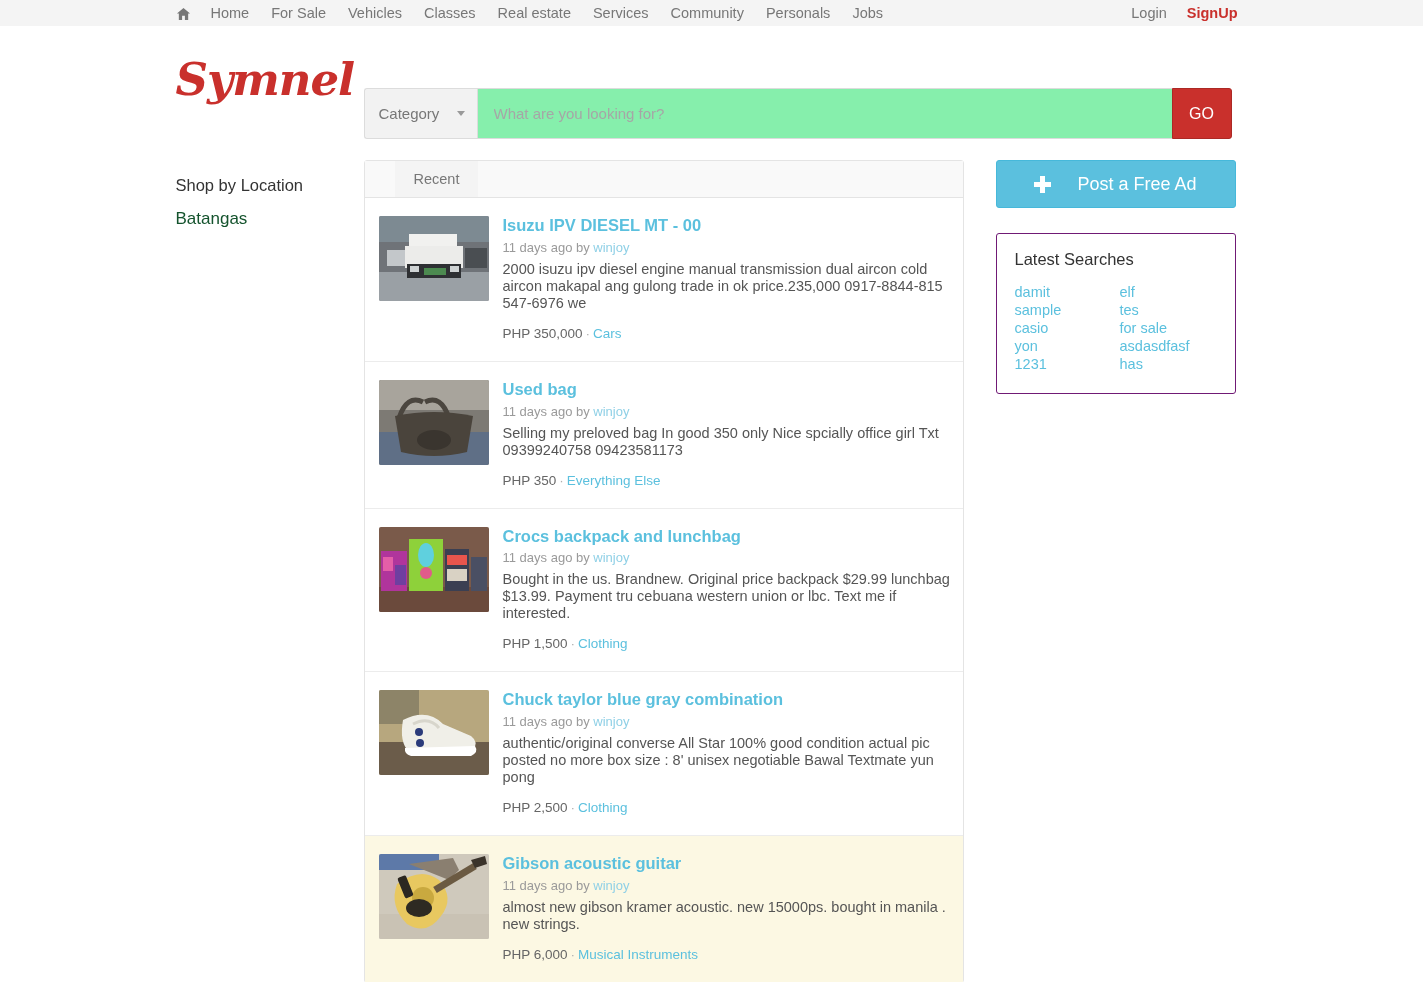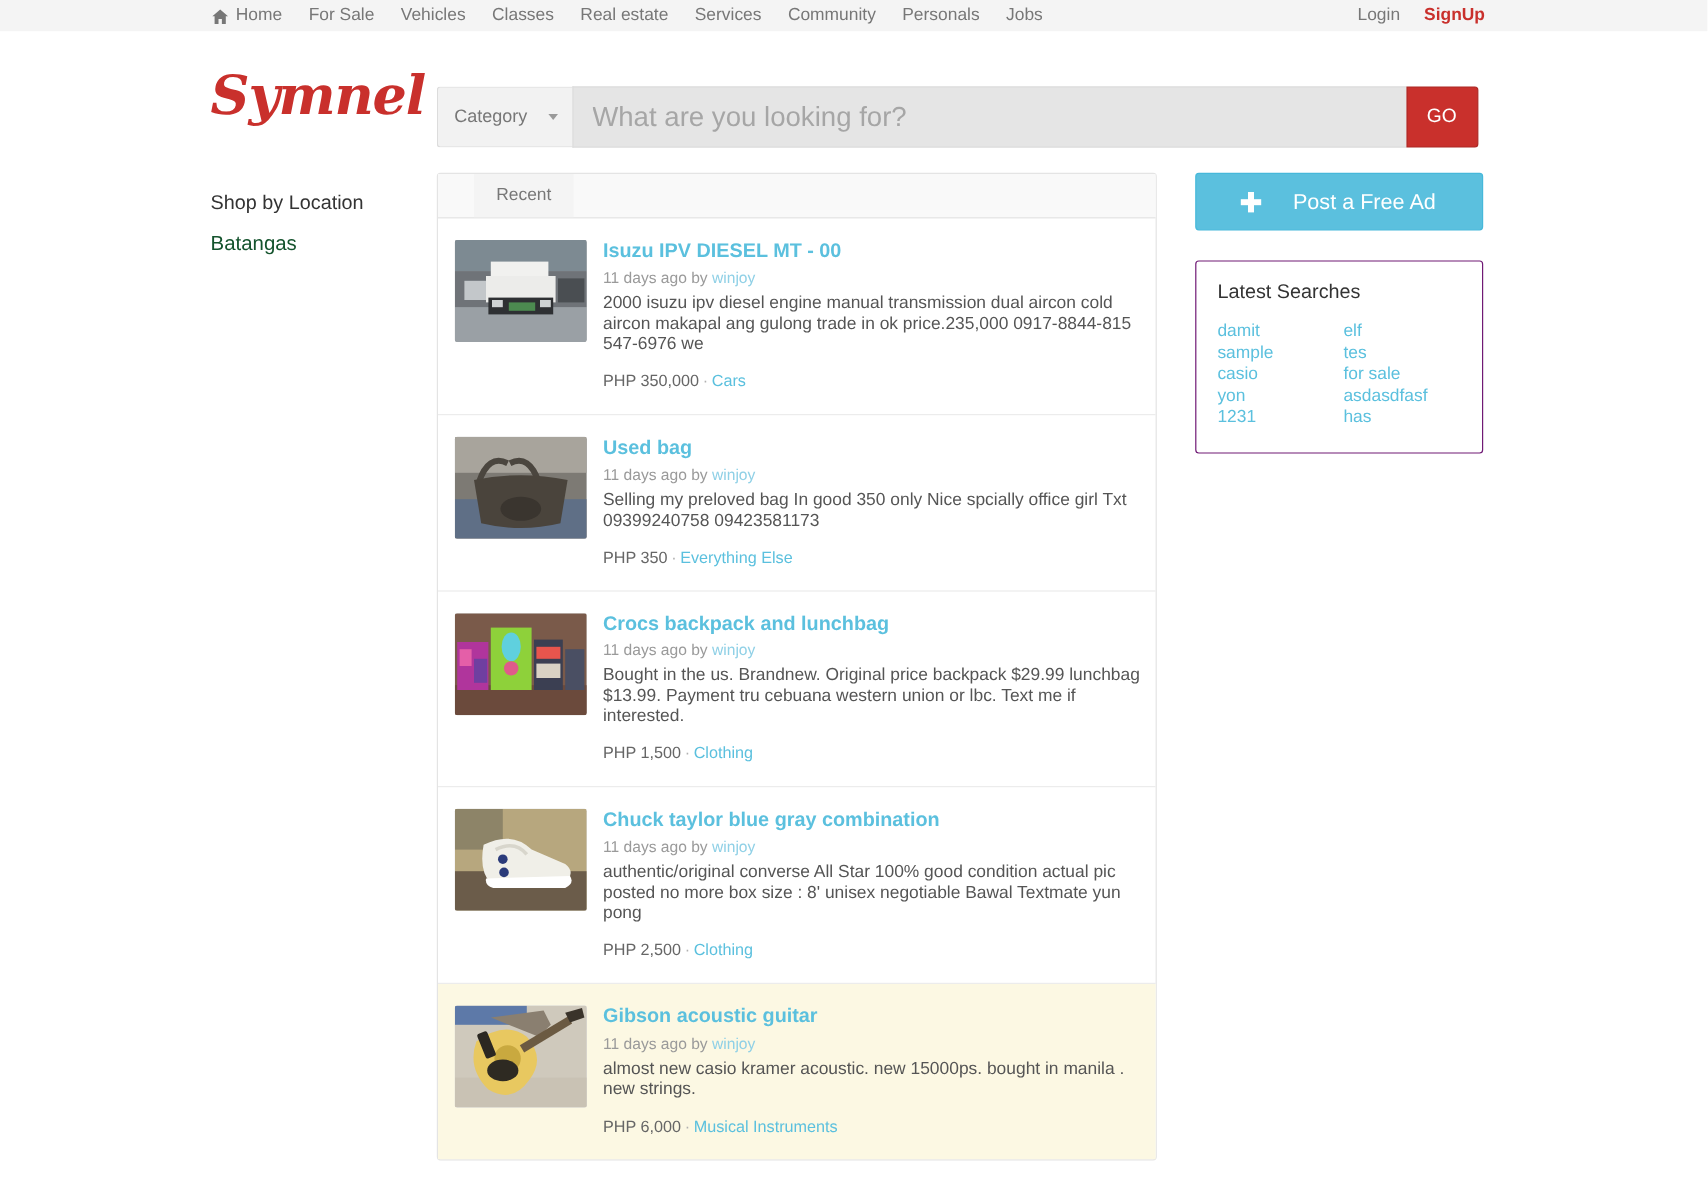--- a/index.html
+++ b/index.html
@@ -29,21 +29,21 @@
     height: 26px;
   }
   .nav-left { display: flex; align-items: center; gap: 0px; }
   .nav-link {
     color: #777777;
     padding: 0 11px;
     line-height: 26px;
     white-space: nowrap;
   }
   .nav-link:first-child { padding-left: 0; }
-  .home-item { display: flex; align-items: center; gap: 6px; padding-right: 11px; color: #777777; }
+  .home-item { display: flex; align-items: center; gap: 20px; padding-right: 11px; color: #777777; }
   .home-icon { display: inline-block; width: 15px; height: 14px; position: relative; top: 1px; }
   .nav-right { margin-left: auto; display: flex; align-items: center; }
   .nav-right .nav-link { padding: 0 10px; }
   .signup-link { color: #c9302c; font-weight: bold; padding-right: 0; }
 
   
   .page {
     width: 1072px;
     margin: 0 auto;
     position: relative;
@@ -65,21 +65,21 @@
     letter-spacing: -1px;
     line-height: 1;
     margin-top: 13px;
     display: inline-block;
   }
 
   .search-col { flex: 1 1 auto; padding-left: 0; }
   .search-group {
     display: flex;
     height: 51px;
-    margin-top: 28px;
+    margin-top: 44px;
     width: 868px;
   }
   .cat-select {
     width: 113px;
     background: #f2f2f2;
     border: 1px solid #dcdcdc;
     border-right: none;
     border-radius: 3px 0 0 3px;
     display: flex;
     align-items: center;
@@ -91,22 +91,22 @@
   .caret {
     width: 0; height: 0;
     border-left: 4px solid transparent;
     border-right: 4px solid transparent;
     border-top: 5px solid #9a9a9a;
   }
   .search-input {
     flex: 1 1 auto;
     border: 1px solid #dcdcdc;
     border-right: none;
-    background: #e5e5e5;
-    font-size: 23px;
+    background: #86efac;
+    font-size: 15px;
     color: #555555;
     padding: 0 16px;
     outline: none;
     font-family: "Liberation Sans", sans-serif;
   }
   .search-input::placeholder { color: #a6a6a6; }
   .go-btn {
     width: 60px;
     background: #c9302c;
     border: 1px solid #ac2925;
@@ -430,21 +430,21 @@
               <rect x="22" y="22" width="9" height="22" rx="2" fill="#2b2721" transform="rotate(-22 26 33)"></rect>
               <path d="M56 36 L96 12" stroke="#6b5a42" stroke-width="7"></path>
               <path d="M92 6 L106 2 L108 10 L96 14 Z" fill="#3a332a"></path>
             </svg>
           </div>
           <div class="listing-body">
             <a class="listing-title" href="#">Gibson acoustic guitar</a>
             <div class="listing-meta">
               <span>11 days ago by </span><a class="author" href="#">winjoy</a>
             </div>
-            <div class="listing-desc">almost new casio kramer acoustic. new 15000ps. bought in manila . new strings.</div>
+            <div class="listing-desc">almost new gibson kramer acoustic. new 15000ps. bought in manila . new strings.</div>
             <div class="listing-foot">
               <span>PHP 6,000</span><span class="sep">·</span><a class="cat" href="#">Musical Instruments</a>
             </div>
           </div>
         </div>
 
       </div>
     </div>
 
     <div class="right-col">

